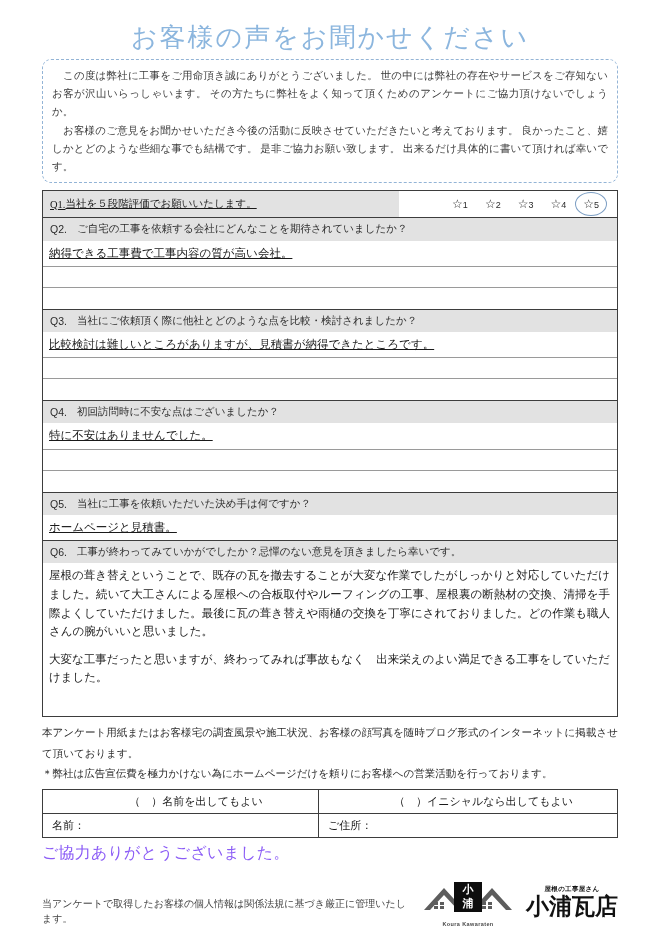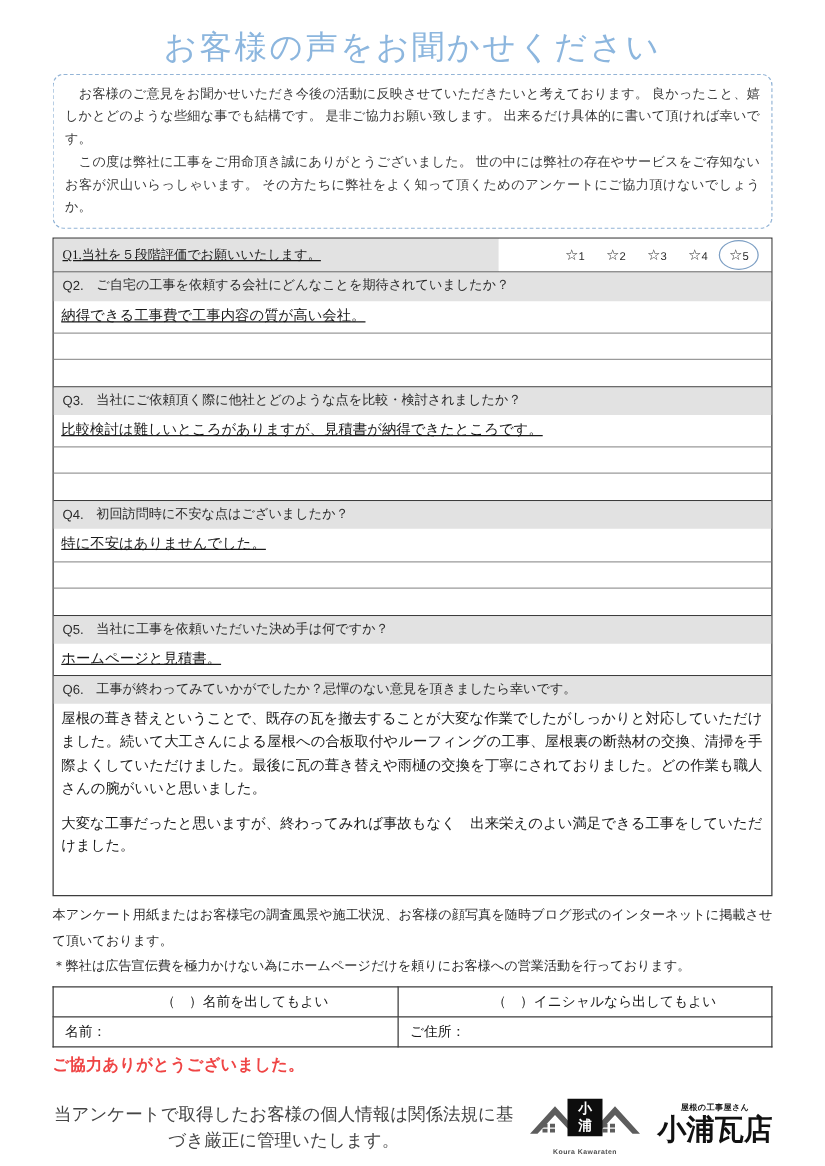--- a/index.html
+++ b/index.html
@@ -197,41 +197,40 @@
     width: 48%;
   }
   .consent-table td.opt.right { width: 52%; }
   .consent-table td.fld {
     padding-left: 9px;
     text-align: left;
   }
 
   .thanks {
     margin: 5px 18px 0 18px;
-    font-size: 13px;
-    font-weight: bold;
-    color: #ef4444;
+    font-size: 16px;
+    font-weight: normal;
+    color: #8b5cf6;
     font-family: "Liberation Sans", "DejaVu Sans", sans-serif;
     letter-spacing: 0.2px;
   }
 
   
   .footer-row {
     margin: 12px 18px 0 18px;
     display: flex;
     align-items: flex-end;
     justify-content: space-between;
   }
   .privacy-note {
-    font-size: 14px;
+    font-size: 10px;
     color: #444;
     line-height: 1.5;
     padding-bottom: 2px;
     max-width: 370px;
-    text-align: center;
   }
   .logo-wrap {
     display: flex;
     align-items: center;
     gap: 10px;
     padding-bottom: 1px;
   }
   .logo-mark { display: block; }
   .logo-mark .mark-caption {
     display: block;
@@ -287,22 +286,22 @@
   }
 </style>
 </head>
 <body>
 
 <div id="page">
 
   <h1 class="page-title">お客様の声をお聞かせください</h1>
 
   <div class="intro-box">
+    <p class="intro-par">この度は弊社に工事をご用命頂き誠にありがとうございました。 世の中には弊社の存在やサービスをご存知ないお客が沢山いらっしゃいます。 その方たちに弊社をよく知って頂くためのアンケートにご協力頂けないでしょうか。</p>
     <p class="intro-par">お客様のご意見をお聞かせいただき今後の活動に反映させていただきたいと考えております。 良かったこと、嬉しかとどのような些細な事でも結構です。 是非ご協力お願い致します。 出来るだけ具体的に書いて頂ければ幸いです。</p>
-    <p class="intro-par">この度は弊社に工事をご用命頂き誠にありがとうございました。 世の中には弊社の存在やサービスをご存知ないお客が沢山いらっしゃいます。 その方たちに弊社をよく知って頂くためのアンケートにご協力頂けないでしょうか。</p>
   </div>
 
   <div class="form-frame">
 
     <div class="qblock">
       <div class="q1-head">
         <div class="q1-label">
           <span class="q-num">Q1.</span>
           <span class="q-text">当社を５段階評価でお願いいたします。</span>
         </div>

